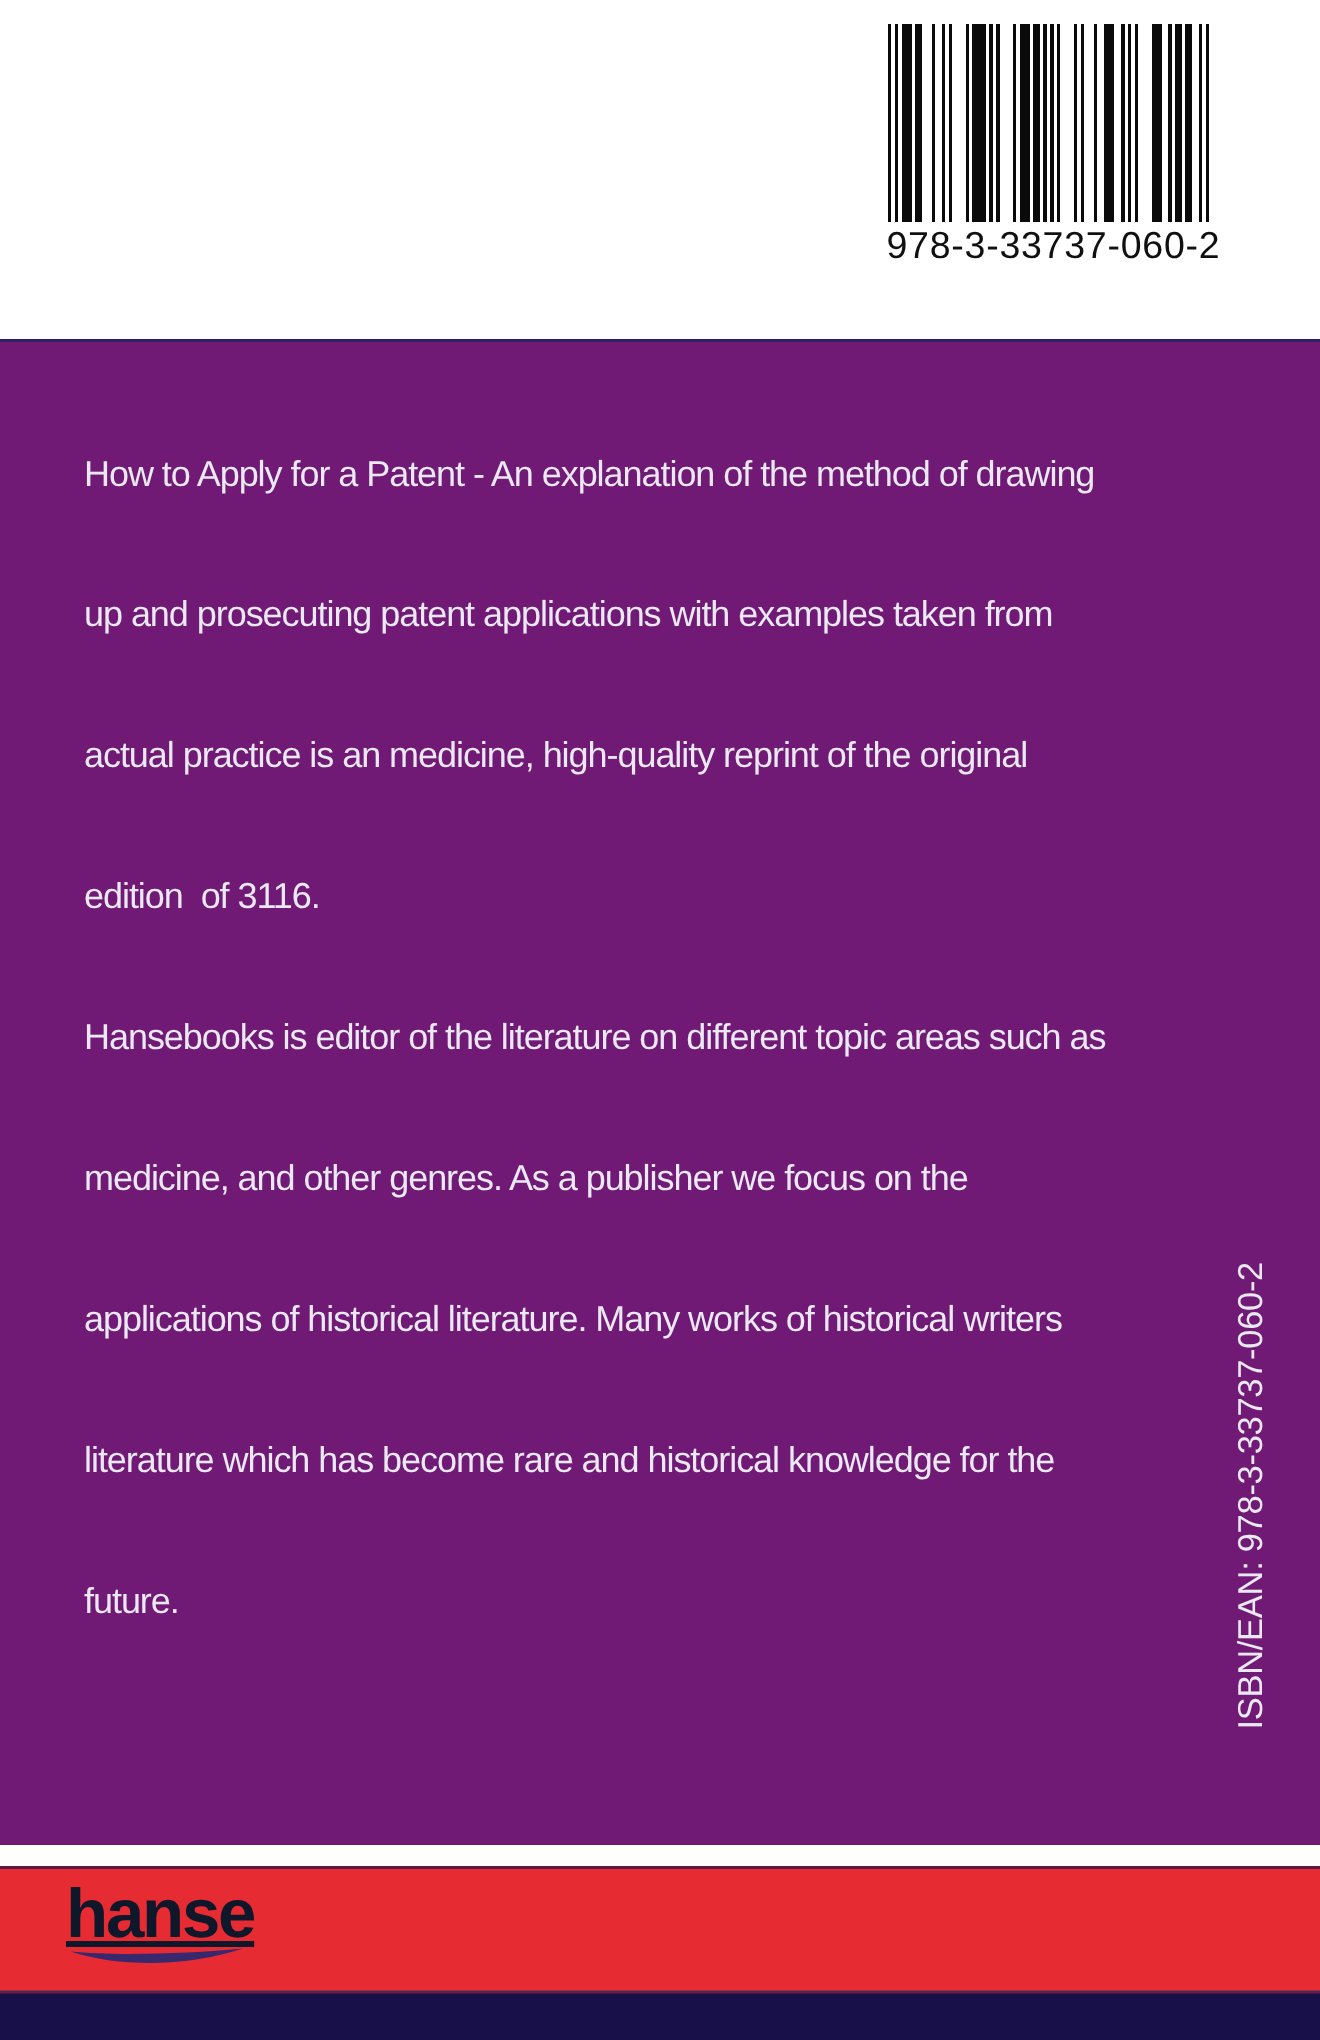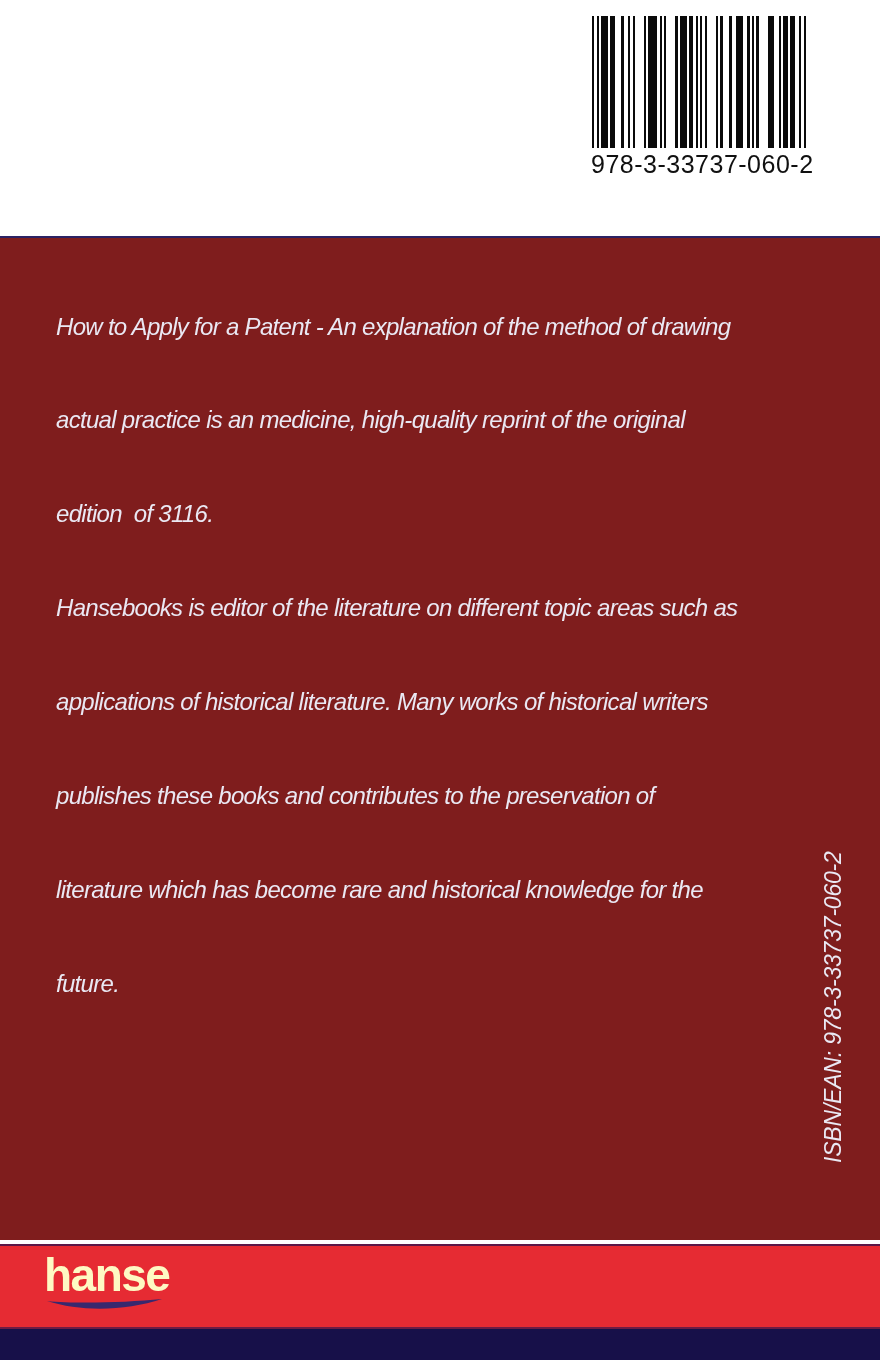--- a/index.html
+++ b/index.html
@@ -42,26 +42,25 @@
     margin-top: 2px;
     font-size: 25px;
     letter-spacing: 0.5px;
     color: #101010;
     white-space: pre;
   }
 
   
   .main-navy {
     position: absolute;
-    left: 0; top: 236px;
+    left: 0; top: 226px;
     width: 880px; height: 1004px;
-    background: #7f1d1d;
+    background: #701a75;
     border-top: 2px solid #2b2264;
     box-sizing: border-box;
-    font-style: italic;
   }
   .body-text {
     position: absolute;
     left: 56px;
     top: 10px;
     color: #eae8f3;
     font-size: 24px;
     line-height: 31.3px;
     letter-spacing: -0.7px;
     white-space: pre;
@@ -99,21 +98,22 @@
   .hanse-logo {
     position: absolute;
     left: 44px;
     top: 5px;
   }
   .hanse-text {
     font-size: 46px;
     font-weight: bold;
     letter-spacing: -1.5px;
     line-height: 48px;
-    color: #fef9c3;
+    color: #0f172a;
+    text-decoration: underline;
   }
   .swoosh {
     display: block;
     margin: -3px 0 0 2px;
   }
 
   
   .bottom-strip {
     position: absolute;
     left: 0; top: 1327px;
@@ -162,25 +162,26 @@
           <rect x="92" y="0" width="1" height="100"></rect>
           <rect x="94" y="0" width="1" height="100"></rect>
         </svg>
       <div class="barcode-number">978-3-33737-060-2</div>
     </div>
   </section>
 
   <section class="main-navy">
     <div class="body-text">
       <div class="line">How to Apply for a Patent - An explanation of the method of drawing</div>
+      <div class="line">up and prosecuting patent applications with examples taken from</div>
       <div class="line">actual practice is an medicine, high-quality reprint of the original</div>
       <div class="line">edition  of 3116.</div>
       <div class="line">Hansebooks is editor of the literature on different topic areas such as</div>
+      <div class="line">medicine, and other genres. As a publisher we focus on the</div>
       <div class="line">applications of historical literature. Many works of historical writers</div>
-      <div class="line">publishes these books and contributes to the preservation of</div>
       <div class="line">literature which has become rare and historical knowledge for the</div>
       <div class="line">future.</div>
     </div>
 
     <div class="vertical-wrap">
       <div class="vertical-inner">
         <div>ISBN/EAN: 978-3-33737-060-2</div>
         
       </div>
     </div>

